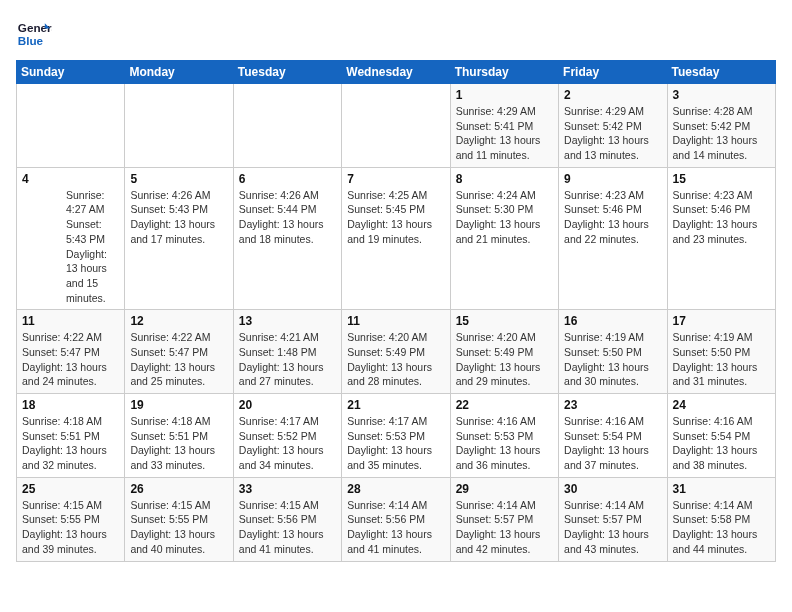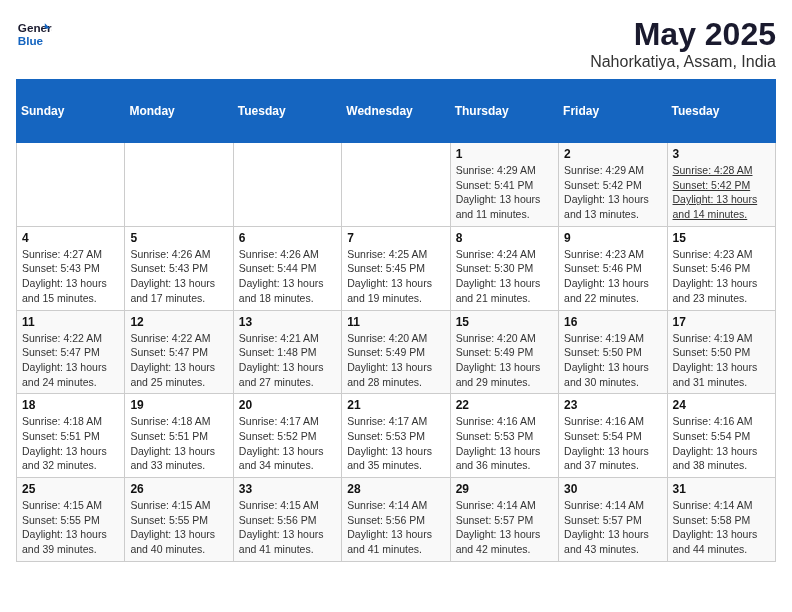--- a/index.html
+++ b/index.html
@@ -38,21 +38,21 @@
       color: #333;
     }
     table {
       width: 100%;
       border-collapse: collapse;
       font-size: 11px;
     }
     thead tr th {
       background-color: #1565c0;
       color: #fff;
-      padding: 24px 4px;
+      padding: 4px 4px;
       text-align: left;
       font-size: 12px;
       border: 1px solid #1565c0;
     }
     tbody tr td {
       border: 1px solid #ccc;
       padding: 4px 5px;
       vertical-align: top;
       width: 14.28%;
       min-height: 80px;
@@ -79,24 +79,20 @@
 </head>
 <body>
 
 <div class="header">
   <div class="logo">
     <svg class="logo-icon" viewBox="0 0 40 40">
       <text x="2" y="18" font-size="13" font-weight="bold" fill="#1a1a2e" font-family="Arial">General</text>
       <text x="2" y="32" font-size="13" font-weight="bold" fill="#1565c0" font-family="Arial">Blue</text>
       <polygon points="32,8 38,14 32,14" fill="#1565c0"></polygon>
     </svg>
-  </div>
-  <div class="title-block">
-    <div class="main-title">May 2025</div>
-    <div class="subtitle">Nahorkatiya, Assam, India</div>
   </div>
 </div>
 
 <table>
   <thead>
     <tr>
     <th>Sunday</th>
         <th>Monday</th>
         <th>Tuesday</th>
         <th>Wednesday</th>
@@ -120,30 +116,30 @@
         </td>
         <td>
           <div class="day-num">2</div>
           <div class="day-info" style="white-space: pre-line;">Sunrise: 4:29 AM
 Sunset: 5:42 PM
 Daylight: 13 hours
 and 13 minutes.</div>
         </td>
         <td>
           <div class="day-num">3</div>
-          <div class="day-info" style="white-space: pre-line; text-decoration: underline;">Sunrise: 4:28 AM
+          <div class="day-info" style="white-space: pre-line;">Sunrise: 4:28 AM
 Sunset: 5:42 PM
 Daylight: 13 hours
 and 14 minutes.</div>
         </td>
       </tr>
       <tr>
         <td>
           <div class="day-num">4</div>
-          <div class="day-info" style="white-space: pre-line;">Sunrise: 4:27 AM
+          <div class="day-info" style="white-space: pre-line; margin-left: 44px;">Sunrise: 4:27 AM
 Sunset: 5:43 PM
 Daylight: 13 hours
 and 15 minutes.</div>
         </td>
         <td>
           <div class="day-num">5</div>
           <div class="day-info" style="white-space: pre-line;">Sunrise: 4:26 AM
 Sunset: 5:43 PM
 Daylight: 13 hours
 and 17 minutes.</div>

